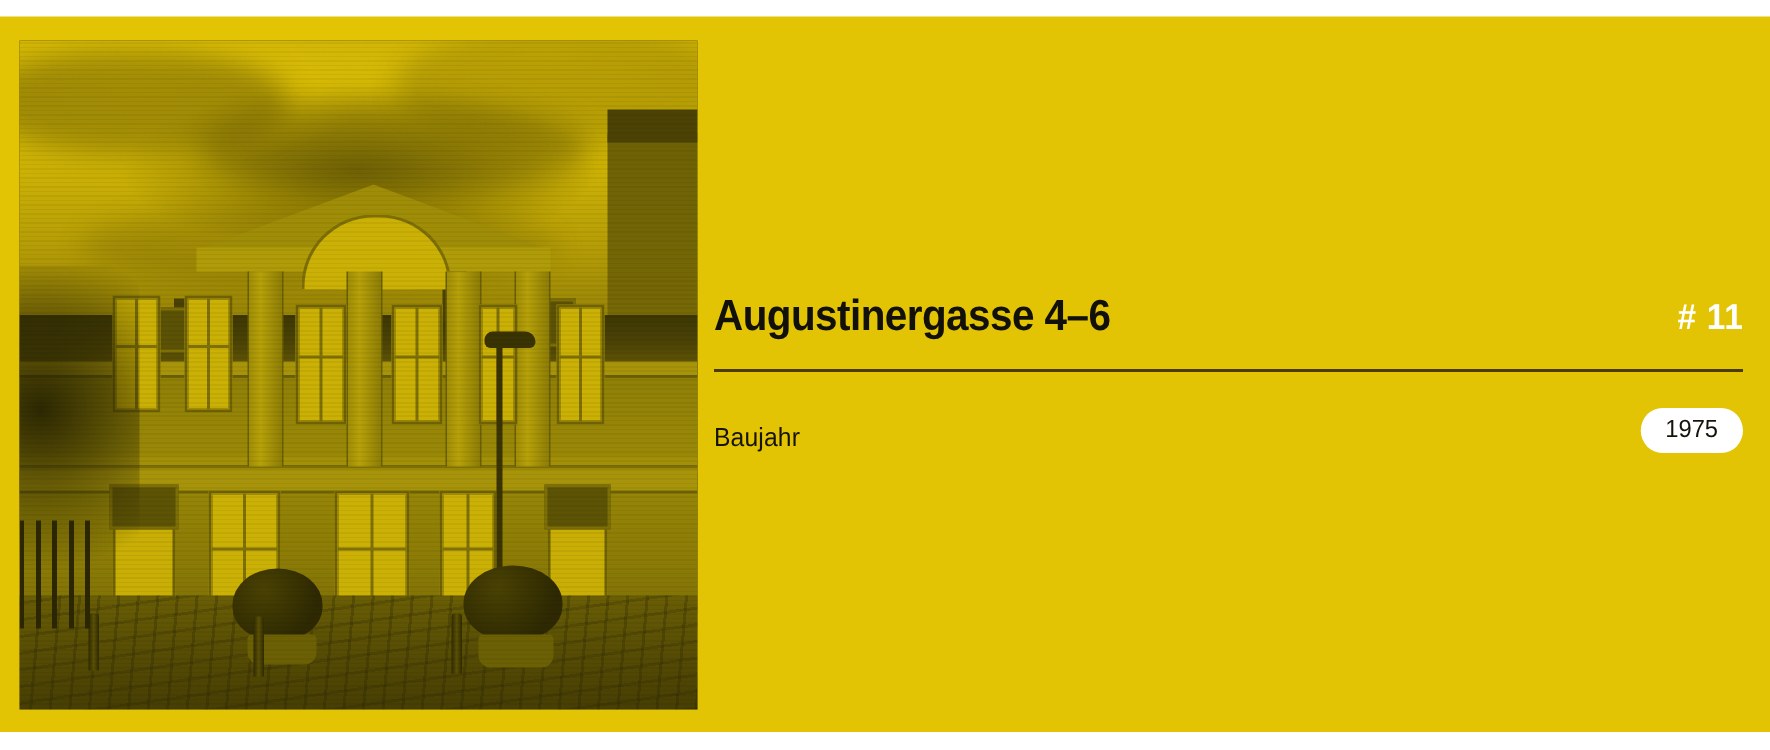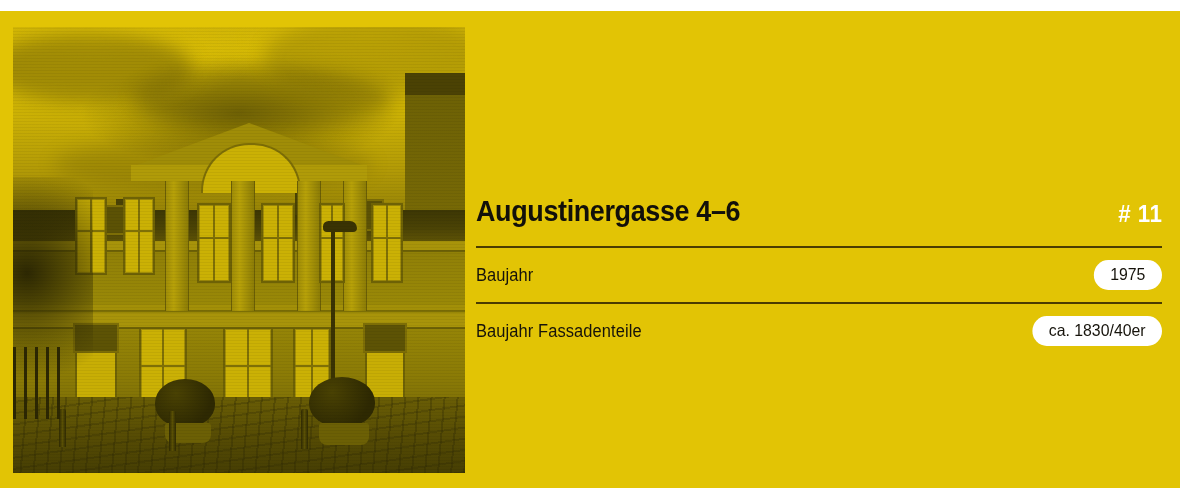--- a/index.html
+++ b/index.html
@@ -195,21 +195,21 @@
     width: 686px;
     height: 446px;
   }
 
   .title-row {
     position: absolute;
     left: 0;
     top: 168px;
     width: 100%;
     display: flex;
-    align-items: flex-end;
+    align-items: center;
     justify-content: space-between;
   }
   .title {
     font-size: 29px;
     font-weight: 700;
     color: #12100a;
     letter-spacing: -0.4px;
     transform: scaleX(0.93);
     transform-origin: left center;
     white-space: nowrap;
@@ -227,21 +227,21 @@
   .rows {
     position: absolute;
     left: 0;
     top: 219px;
     width: 100%;
   }
   .row {
     position: relative;
     height: 54px;
     display: flex;
-    align-items: center;
+    align-items: flex-end;
     justify-content: space-between;
     border-top: 2px solid #4a3c01;
   }
   .row-label {
     font-size: 17.5px;
     color: #16130b;
     letter-spacing: 0.1px;
     transform: scaleX(0.94);
     transform-origin: left center;
     white-space: nowrap;
@@ -338,22 +338,18 @@
       <div class="number"># 11</div>
     </div>
 
     <div class="rows">
 
       <div class="row">
         <span class="row-label">Baujahr</span>
         <span class="pill">1975</span>
       </div>
 
-      <div class="row">
-        <span class="row-label">Baujahr Fassadenteile</span>
-        <span class="pill">ca. 1830/40er</span>
-      </div>
 
 
 
     </div>
   </div>
 </div>
 
 </body></html>

